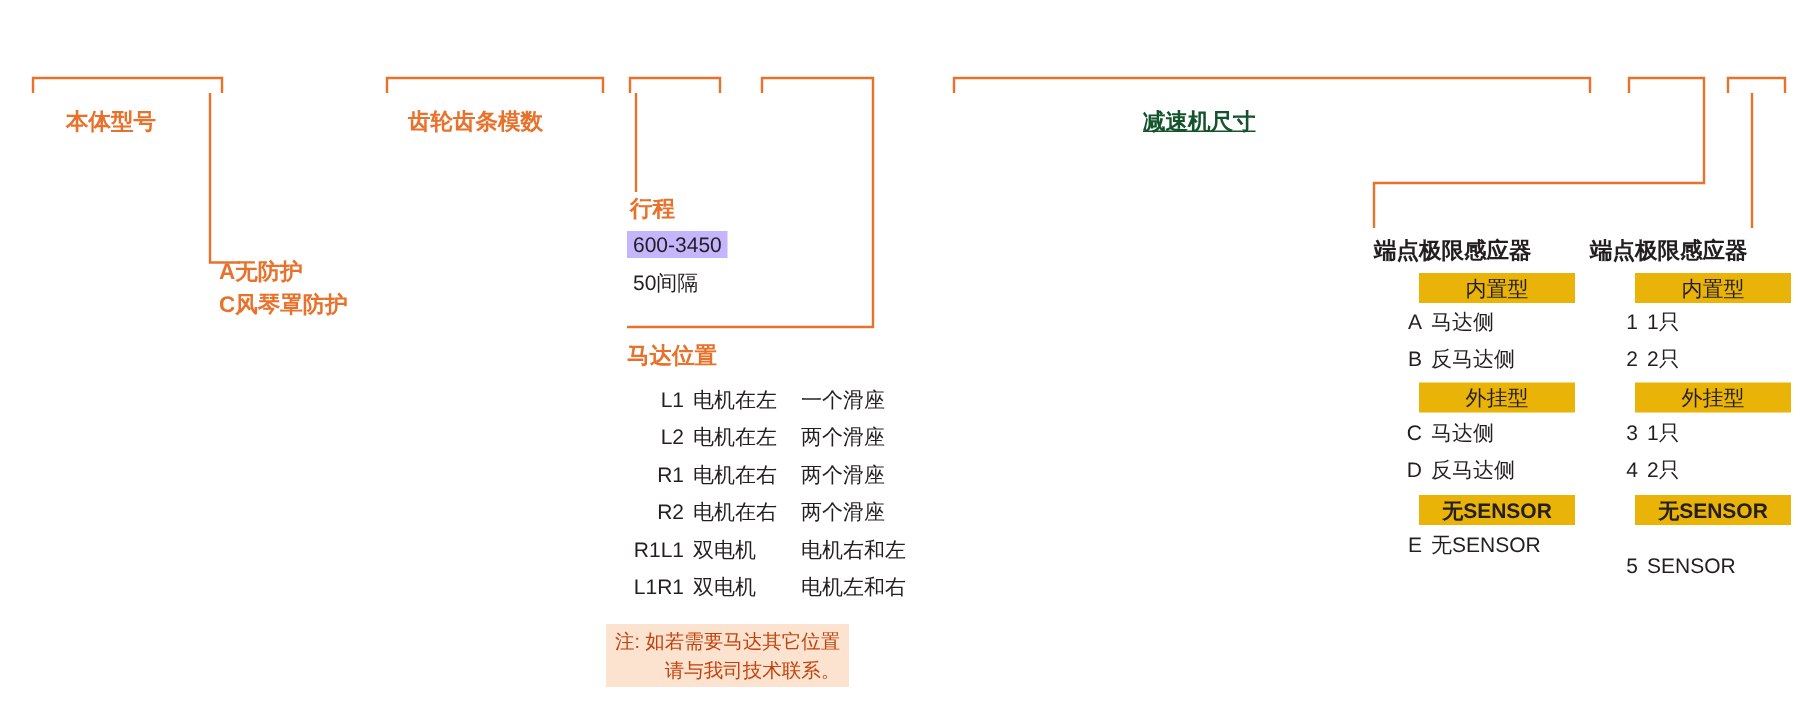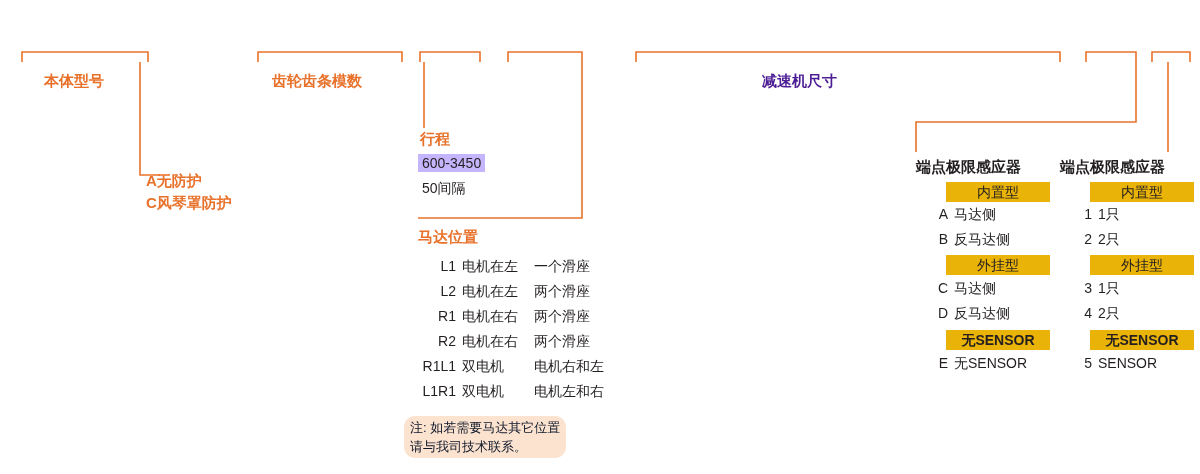--- a/index.html
+++ b/index.html
@@ -63,27 +63,26 @@
     position: absolute;
     background: #c4b5fd;
     font-size: 14px;
     white-space: nowrap;
     color: #231f20;
     padding: 1px 4px;
   }
   .hl-note {
     position: absolute;
     background: #FBE3D0;
-    color: #0f172a;
+    color: #c2410c;
     font-size: 13px;
     line-height: 19px;
-    text-align: left;
+    text-align: right;
     padding: 2px 6px;
     white-space: nowrap;
-    border-radius: 11px;
   }
   
   .row {
     position: absolute;
     white-space: nowrap;
     font-size: 14px;
     color: #231f20;
   }
   .row .k {
     display: inline-block;
@@ -130,21 +129,21 @@
 
       <path d="M1152,62 L1152,52 L1190,52 L1190,62"></path>
       <path d="M1168,62 L1168,152"></path>
     </g>
   </svg>
 
   <div class="hd" style="left:44px; top:72px;">本体型号</div>
 
   <div class="hd" style="left:272px; top:72px;">齿轮齿条模数</div>
 
-  <div class="hd blk" style="left:762px; top:72px; color:#4c1d95;">减速机尺寸</div>
+  <div class="hd blk" style="left:762px; top:72px; color:#14532d;text-decoration:underline;">减速机尺寸</div>
 
   <div class="hd" style="left:146px; top:172px;">A无防护</div>
   <div class="hd" style="left:146px; top:194px;">C风琴罩防护</div>
 
   <div class="hd" style="left:420px; top:130px;">行程</div>
   <div class="hl" style="left:418px; top:154px;">600-3450</div>
   <div class="txt" style="left:422px; top:180px;">50间隔</div>
 
   <div class="hd" style="left:418px; top:228px;">马达位置</div>
 
@@ -207,17 +206,17 @@
 
   <div class="band" style="left:1090px; top:255px; width:104px; height:20px; line-height:20px;">外挂型</div>
   <div class="row" style="left:1070px; top:280px;">
     <span class="k" style="width:22px;">3</span><span class="v">1只</span>
   </div>
   <div class="row" style="left:1070px; top:305px;">
     <span class="k" style="width:22px;">4</span><span class="v">2只</span>
   </div>
 
   <div class="band" style="left:1090px; top:330px; width:104px; height:20px; line-height:20px; font-weight:bold;">无SENSOR</div>
-  <div class="row" style="left:1070px; top:355px;">
+  <div class="row" style="left:1070px; top:369px;">
     <span class="k" style="width:22px;">5</span><span class="v">SENSOR</span>
   </div>
 
 </div>
 
 </body></html>

